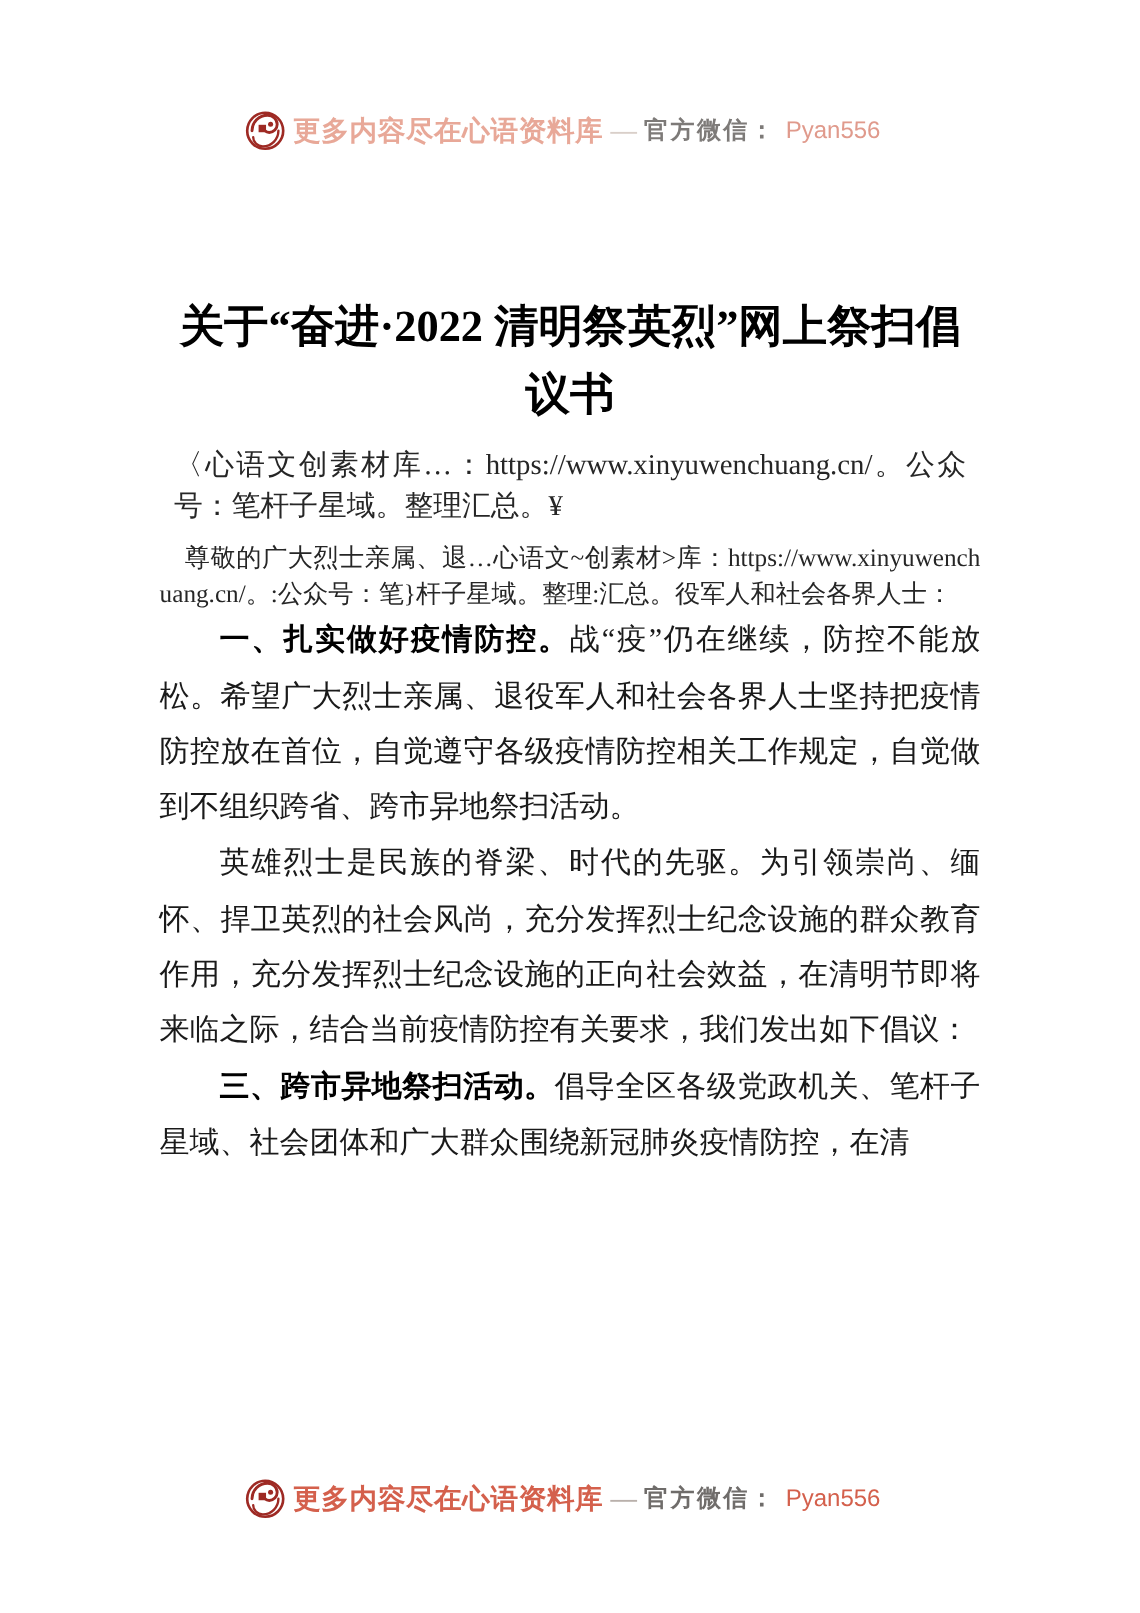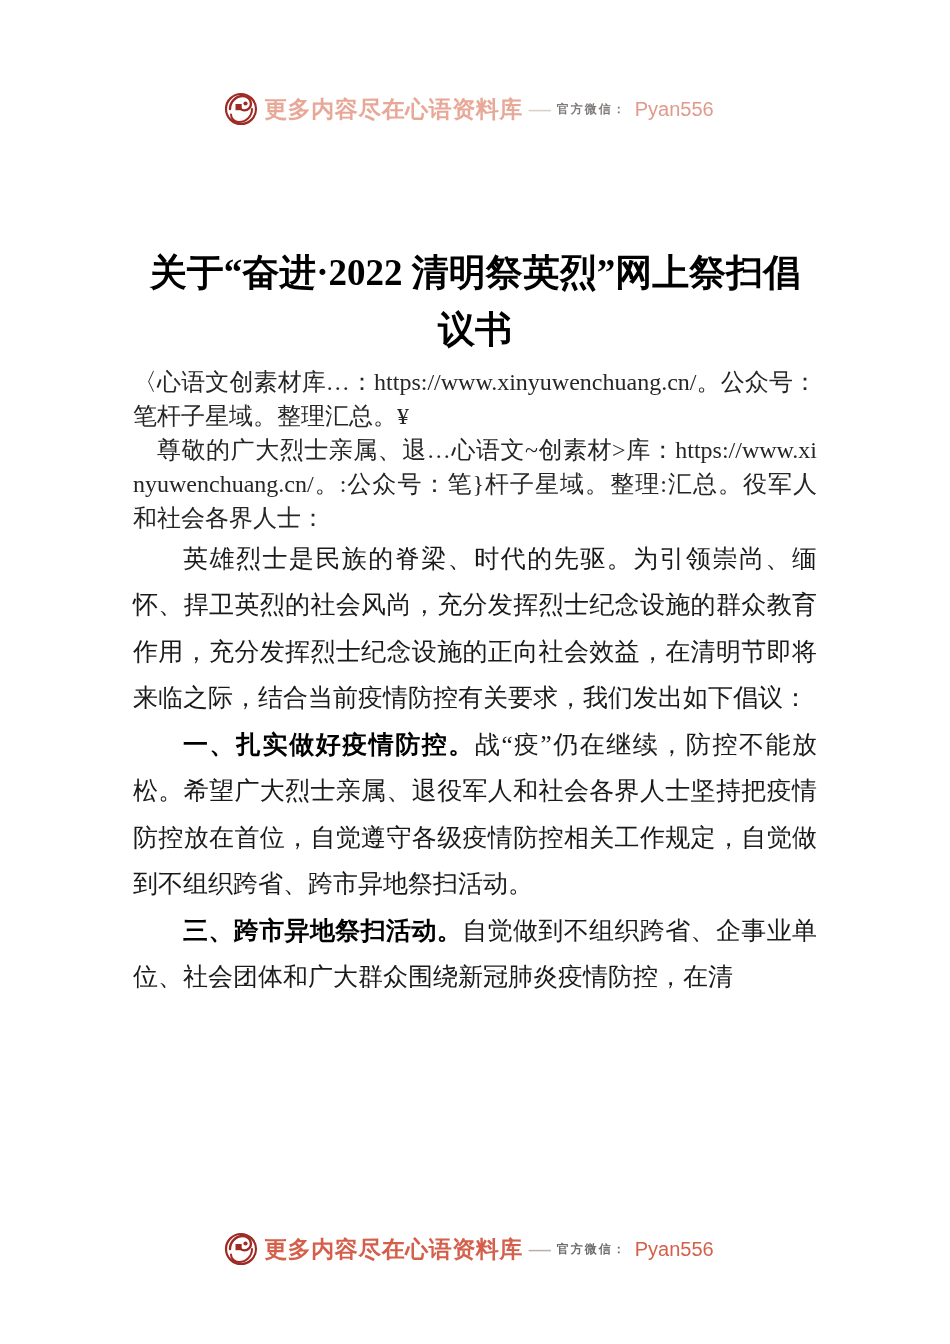--- a/index.html
+++ b/index.html
@@ -51,21 +51,21 @@
     letter-spacing: 0.5px;
     line-height: 1;
   }
   .wm-dash {
     font-size: 22px;
     font-weight: 700;
     line-height: 1;
   }
   .wm-wechat {
     font-family: "Liberation Serif", "DejaVu Serif", serif;
-    font-size: 12px;
+    font-size: 20px;
     font-weight: 700;
     letter-spacing: 2px;
     line-height: 1;
   }
   .wm-id {
     font-family: "Liberation Sans", "DejaVu Sans", sans-serif;
     font-size: 20px;
     font-weight: 400;
     line-height: 1;
     margin-left: 2px;
@@ -102,27 +102,27 @@
     margin: 0 0 6px 0;
   }
 
   .meta-line {
     font-family: "Liberation Serif", "DejaVu Serif", serif;
     font-size: 24px;
     line-height: 1.42;
     color: #262626;
     text-align: justify;
     text-justify: inter-ideograph;
-    margin: 0;
+    margin: 12px;
     word-break: break-all;
   }
 
   .salutation {
     font-family: "Liberation Serif", "DejaVu Serif", serif;
-    font-size: 24px;
+    font-size: 21px;
     line-height: 1.42;
     color: #262626;
     text-align: justify;
     text-justify: inter-ideograph;
     margin: 0;
     text-indent: 1em;
     word-break: break-all;
   }
 
   .para {
@@ -168,30 +168,30 @@
 
   <div class="doc">
 
     <h1 class="doc-title">关于“奋进·2022 清明祭英烈”网上祭扫倡议书</h1>
 
     <p class="meta-line">〈心语文创素材库…：https://www.xinyuwenchuang.cn/。公众号：笔杆子星域。整理汇总。¥</p>
 
     <p class="salutation">尊敬的广大烈士亲属、退…心语文~创素材&gt;库：https://www.xinyuwenchuang.cn/。:公众号：笔}杆子星域。整理:汇总。役军人和社会各界人士：</p>
 
     <p class="para">
+      <span class="lead">一、扎实做好疫情防控。</span><span>战“疫”仍在继续，防控不能放松。希望广大烈士亲属、退役军人和社会各界人士坚持把疫情防控放在首位，自觉遵守各级疫情防控相关工作规定，自觉做到不组织跨省、跨市异地祭扫活动。</span>
+    </p>
+
+    <p class="para">
       <span class="lead"></span><span>英雄烈士是民族的脊梁、时代的先驱。为引领崇尚、缅怀、捍卫英烈的社会风尚，充分发挥烈士纪念设施的群众教育作用，充分发挥烈士纪念设施的正向社会效益，在清明节即将来临之际，结合当前疫情防控有关要求，我们发出如下倡议：</span>
     </p>
 
+
     <p class="para">
-      <span class="lead">一、扎实做好疫情防控。</span><span>战“疫”仍在继续，防控不能放松。希望广大烈士亲属、退役军人和社会各界人士坚持把疫情防控放在首位，自觉遵守各级疫情防控相关工作规定，自觉做到不组织跨省、跨市异地祭扫活动。</span>
-    </p>
-
-
-    <p class="para">
-      <span class="lead">三、跨市异地祭扫活动。</span><span>自觉做到不组织跨省、企事业单位、社会团体和广大群众围绕新冠肺炎疫情防控，在清</span>
+      <span class="lead">三、跨市异地祭扫活动。</span><span>倡导全区各级党政机关、笔杆子星域、社会团体和广大群众围绕新冠肺炎疫情防控，在清</span>
     </p>
 
   </div>
 
   <div class="watermark footer">
     <span class="wm-logo">
       <svg viewBox="0 0 34 34" xmlns="http://www.w3.org/2000/svg" aria-hidden="true">
         <circle cx="17" cy="17" r="15" fill="none" stroke="#9e2a24" stroke-width="2.2"></circle>
         <path d="M6 17 C6 9.8 11.8 4 19 4 C23.5 4 27 7.5 27 11.6 C27 15.4 24 18.4 20.4 18.4 C17.6 18.4 15.4 16.2 15.4 13.5" fill="none" stroke="#9e2a24" stroke-width="2.4" stroke-linecap="round"></path>
         <path d="M28 17 C28 24.2 22.2 30 15 30 C10.5 30 7 26.5 7 22.4" fill="none" stroke="#9e2a24" stroke-width="2.0" stroke-linecap="round"></path>

